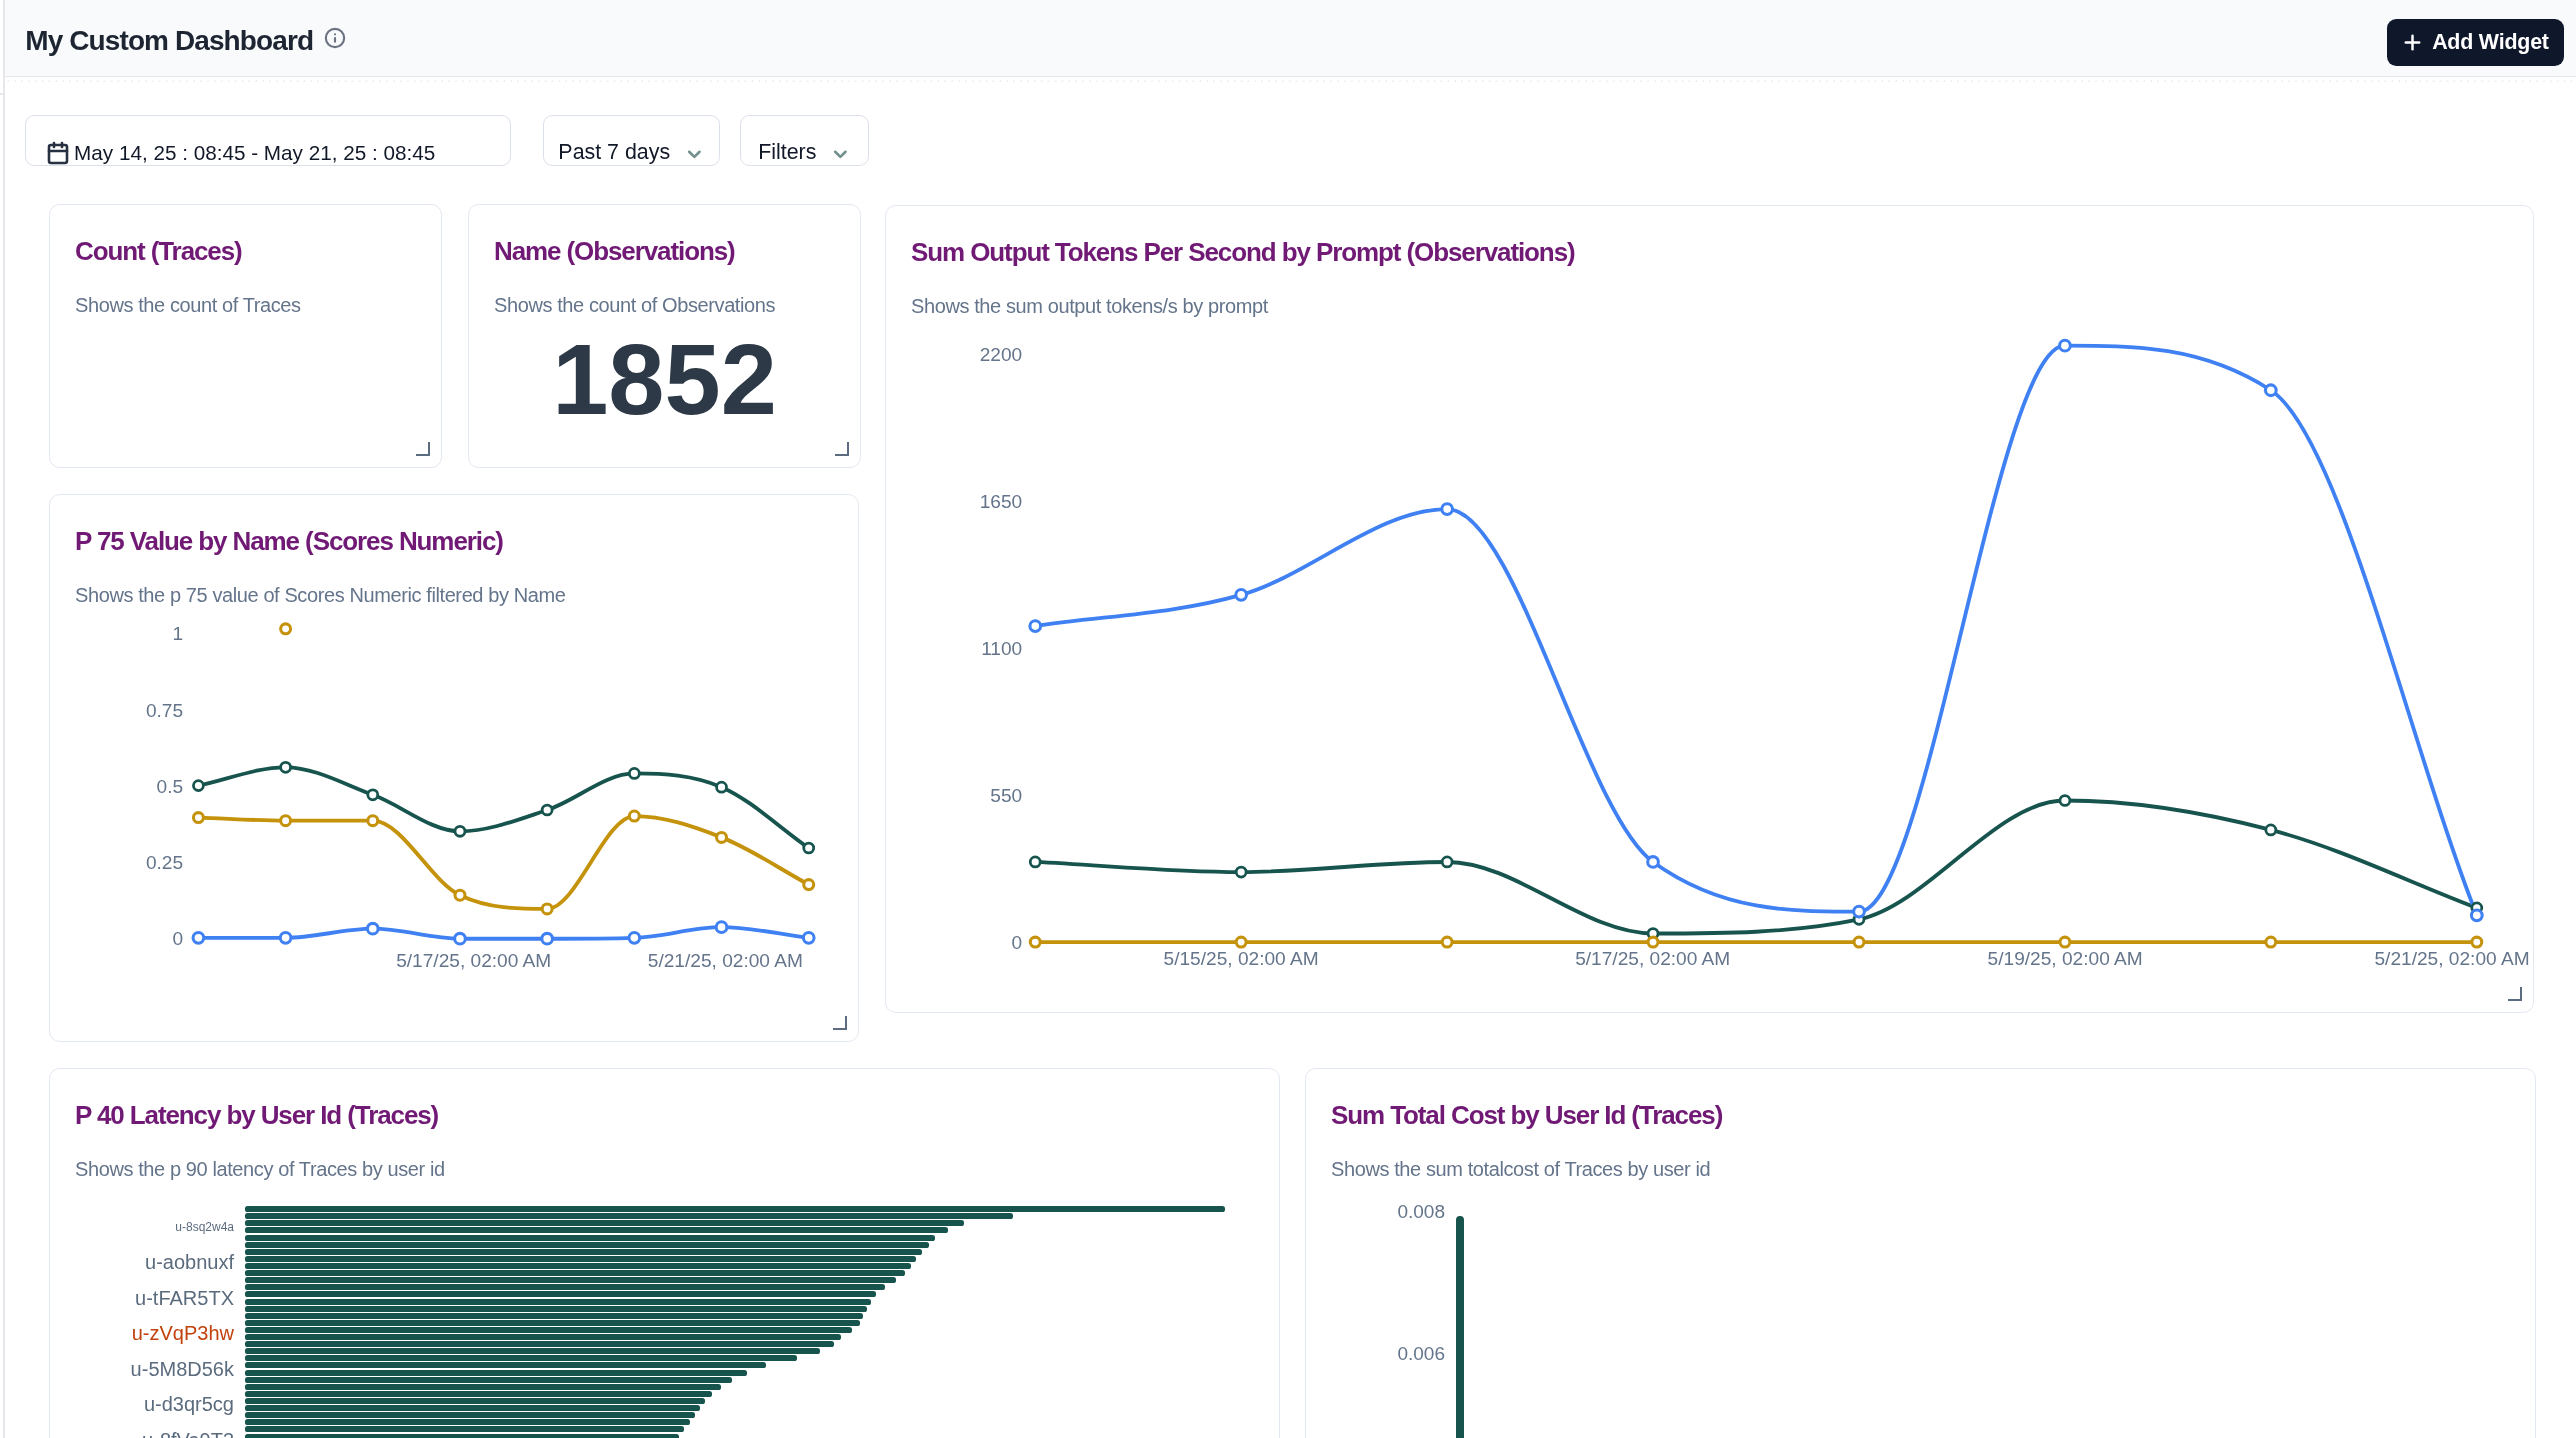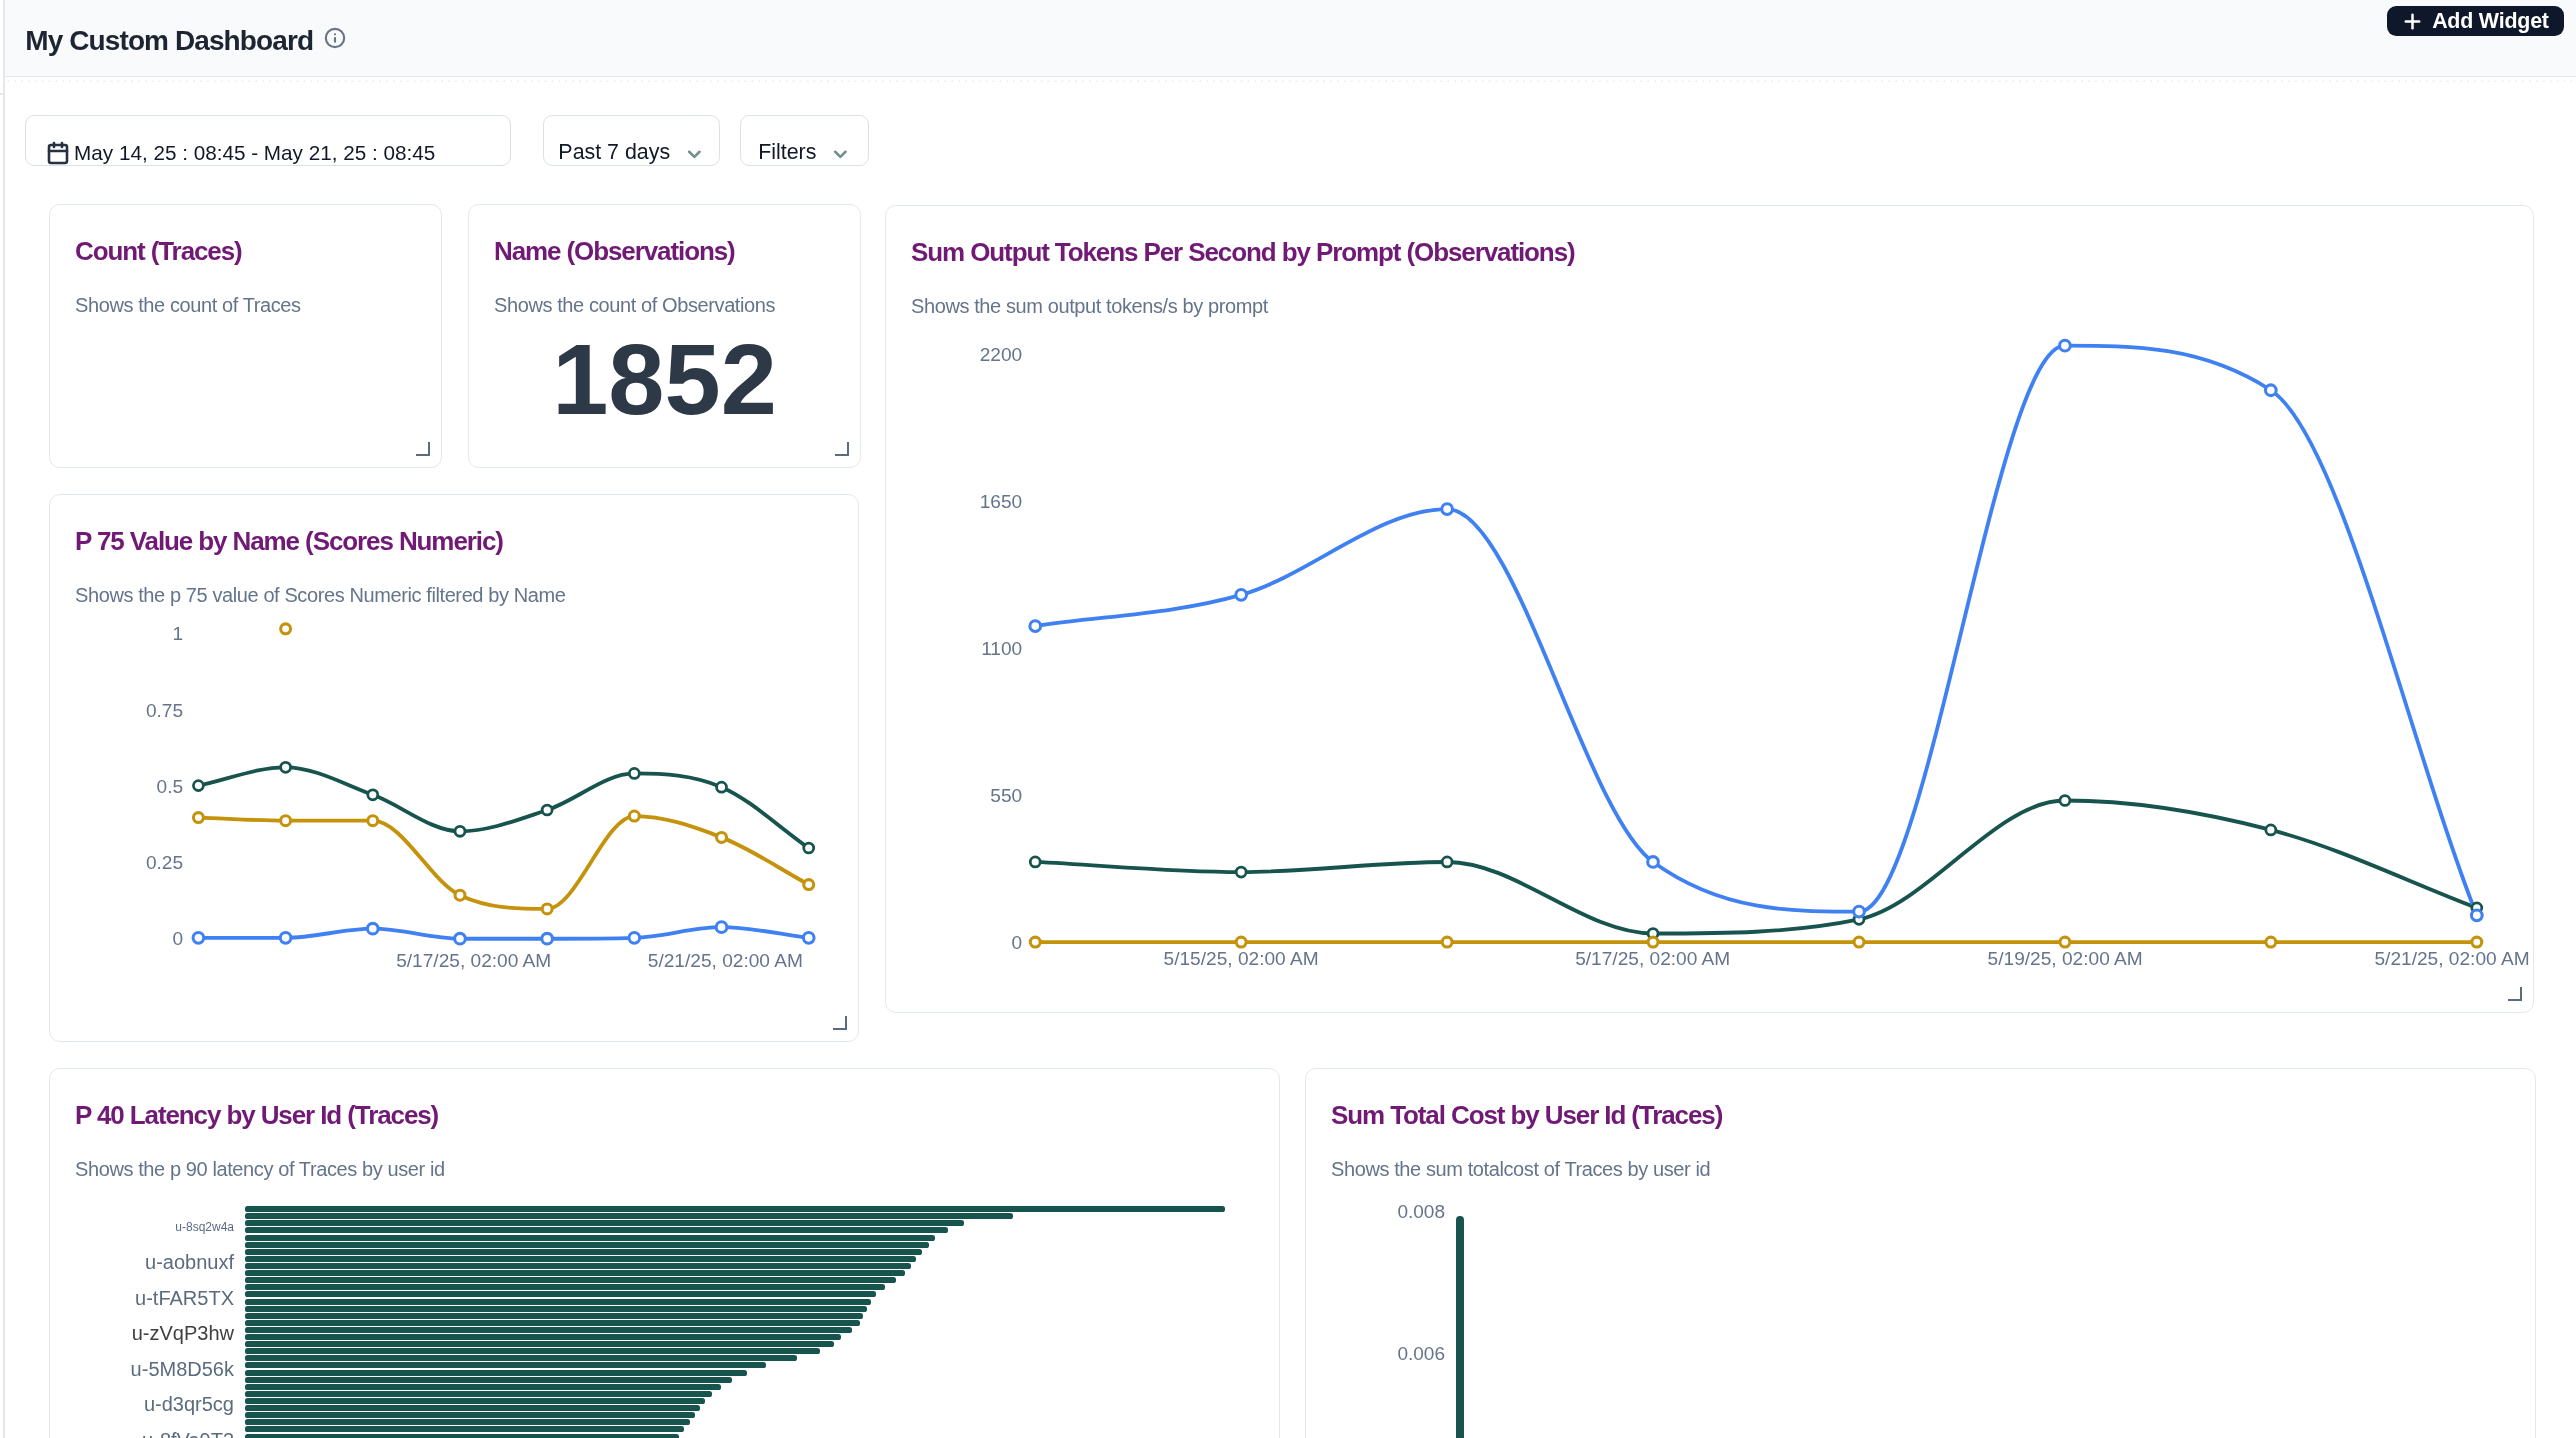--- a/index.html
+++ b/index.html
@@ -19,21 +19,21 @@
 
 <div style="position:absolute;left:4.6px;top:0;width:2571px;height:77px;background:#f8fafc;border-bottom:1.5px solid #e5e7eb">
   <div style="position:absolute;left:20.7px;top:0;height:75px;display:flex;align-items:center">
     <span style="font-size:28px;font-weight:700;letter-spacing:-0.9px;color:#1e2532;position:relative;top:3.8px">My Custom Dashboard</span>
     <svg width="22" height="22" viewBox="0 0 24 24" fill="none" stroke="#6b7280" stroke-width="2.3" stroke-linecap="round" stroke-linejoin="round" style="margin-left:10.7px">
         <circle cx="12" cy="12" r="10"></circle>
         <path d="M12 16v-4"></path>
         <path d="M12 8h.01"></path>
       </svg>
   </div>
-  <div style="position:absolute;left:2382px;top:6px;width:177px;height:30px;background:#0f172a;border-radius:9.2px;
+  <div style="position:absolute;left:2382px;top:19px;width:177px;height:47px;background:#0f172a;border-radius:9.2px;
     display:flex;align-items:center;justify-content:center;color:#fff;font-size:21.4px;font-weight:700;letter-spacing:-0.2px">
     <svg width="23" height="23" viewBox="0 0 24 24" fill="none" stroke="#fff" stroke-width="2.6" stroke-linecap="round" stroke-linejoin="round" style="margin-right:7.7px">
         <path d="M5 12h14"></path>
         <path d="M12 5v14"></path>
       </svg>
       <span>Add Widget</span>
   </div>
 </div>
 
 <div style="position:absolute;left:4.6px;top:78px;width:2571px;height:7.7px;
@@ -198,21 +198,21 @@
     <div style="position:absolute;left:195px;top:322px;width:467px;height:5.7px;border-radius:2.6px;background:#17544e"></div>
     <div style="position:absolute;left:195px;top:329px;width:460px;height:5.7px;border-radius:2.6px;background:#17544e"></div>
     <div style="position:absolute;left:195px;top:336px;width:455px;height:5.7px;border-radius:2.6px;background:#17544e"></div>
     <div style="position:absolute;left:195px;top:343px;width:450px;height:5.7px;border-radius:2.6px;background:#17544e"></div>
     <div style="position:absolute;left:195px;top:350px;width:445px;height:5.7px;border-radius:2.6px;background:#17544e"></div>
     <div style="position:absolute;left:195px;top:357px;width:439px;height:5.7px;border-radius:2.6px;background:#17544e"></div>
     <div style="position:absolute;left:195px;top:365px;width:434px;height:5.7px;border-radius:2.6px;background:#17544e"></div>
     <div style="position:absolute;left:0;top:147px;width:184px;text-align:right;font-size:12px;color:#5b6b7e;line-height:23px">u-8sq2w4a</div>
     <div style="position:absolute;left:0;top:182px;width:184px;text-align:right;font-size:20px;color:#5b6b7e;line-height:23px">u-aobnuxf</div>
     <div style="position:absolute;left:0;top:218px;width:184px;text-align:right;font-size:20px;color:#5b6b7e;line-height:23px">u-tFAR5TX</div>
-    <div style="position:absolute;left:0;top:253px;width:184px;text-align:right;font-size:20px;color:#404040;line-height:23px">u-zVqP3hw</div>
+    <div style="position:absolute;left:0;top:253px;width:184px;text-align:right;font-size:20px;color:#c2410c;line-height:23px">u-zVqP3hw</div>
     <div style="position:absolute;left:0;top:289px;width:184px;text-align:right;font-size:20px;color:#5b6b7e;line-height:23px">u-5M8D56k</div>
     <div style="position:absolute;left:0;top:324px;width:184px;text-align:right;font-size:20px;color:#5b6b7e;line-height:23px">u-d3qr5cg</div>
     <div style="position:absolute;left:0;top:360px;width:184px;text-align:right;font-size:20px;color:#5b6b7e;line-height:23px">u-8fVa9T3</div>
 </div>
 
 <div class="card" style="left:1305px;top:1068px;width:1231px;height:429px">
   <div class="ctitle">Sum Total Cost by User Id (Traces)</div>
   <div class="csub">Shows the sum totalcost of Traces by user id</div>
   <div style="position:absolute;left:0;top:132px;width:139px;text-align:right;font-size:19px;color:#64748b">0.008</div>
   <div style="position:absolute;left:0;top:274px;width:139px;text-align:right;font-size:19px;color:#64748b">0.006</div>

